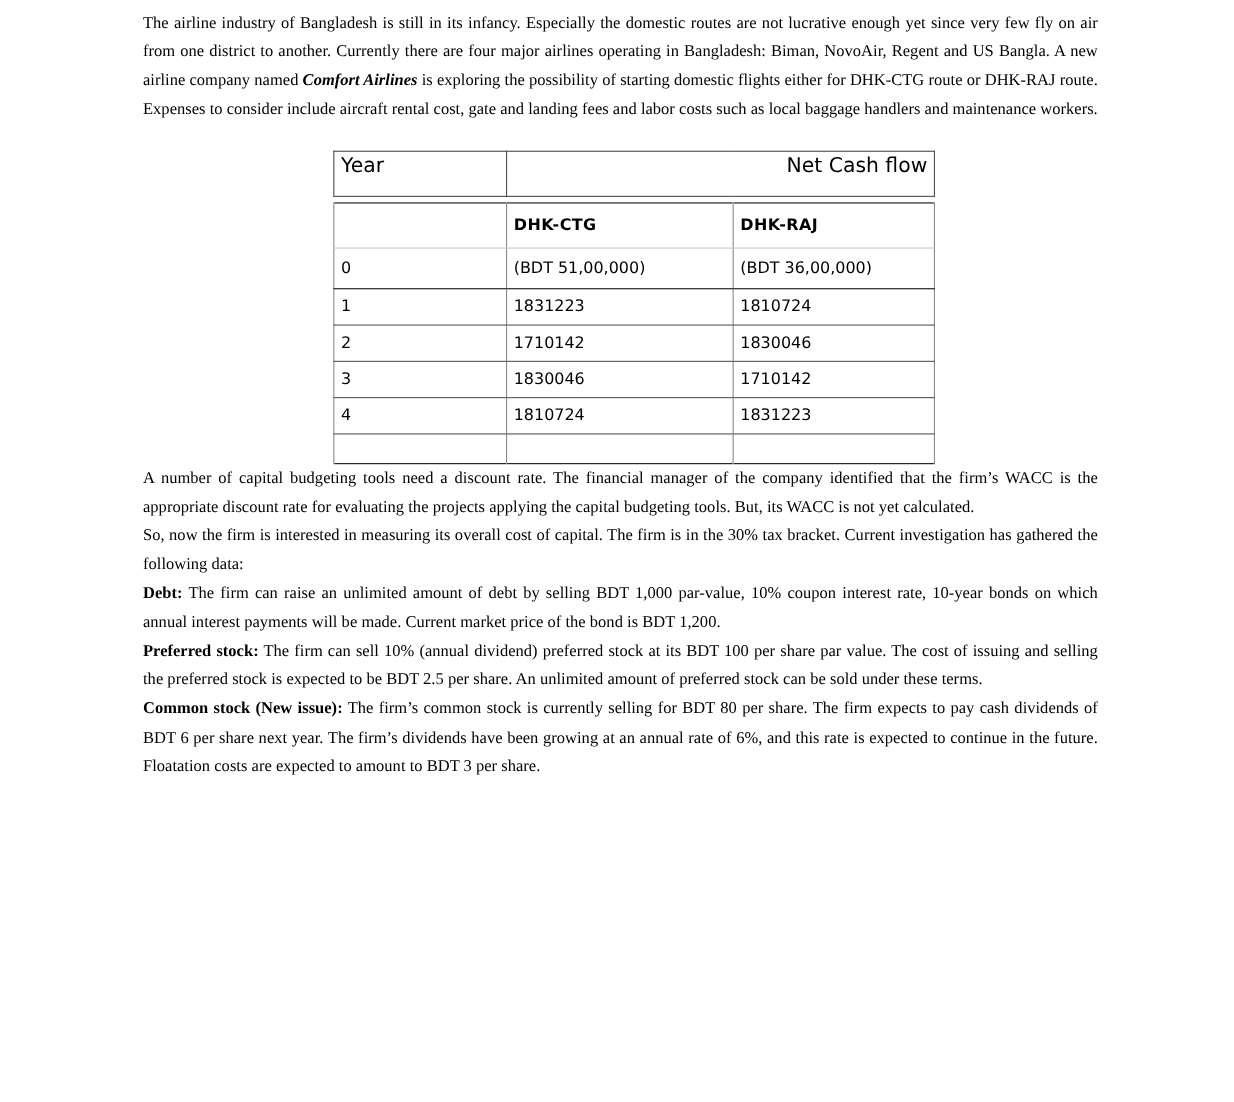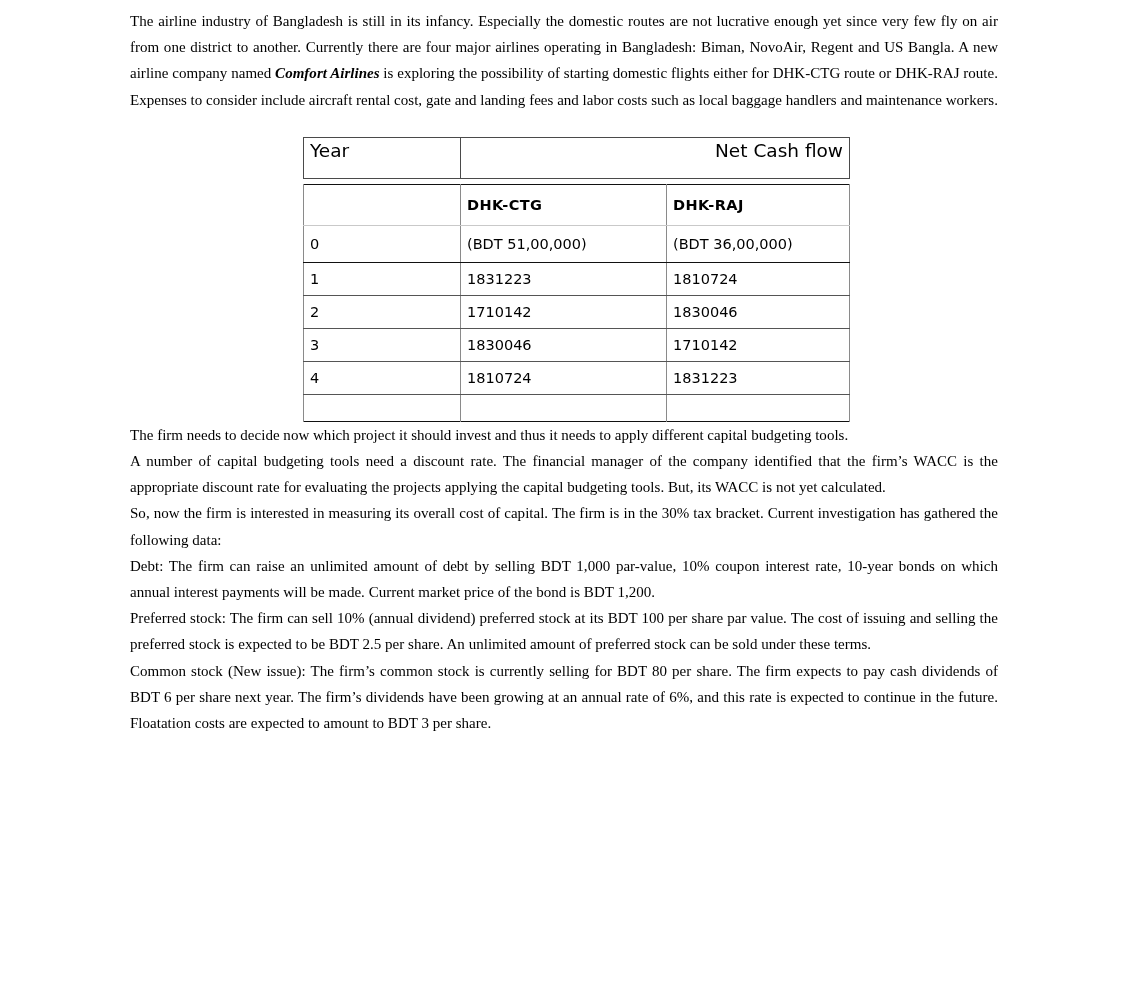--- a/index.html
+++ b/index.html
@@ -30,21 +30,21 @@
     letter-spacing: 0.02px;
   }
   .gap-para {
     margin-top: 26px;
   }
   .bi {
     font-weight: bold;
     font-style: italic;
   }
   .b {
-    font-weight: normal;
+    font-weight: bold;
   }
 
   
   .table-wrap {
     margin-top: 24px;
     margin-left: 173px;
     width: 546px;
   }
   table.cf {
     border-collapse: collapse;
@@ -186,21 +186,20 @@
         <tr class="blank">
           <td class="yr"></td>
           <td class="num"></td>
           <td class="num"></td>
         </tr>
       </tbody>
     </table>
 
   </div>
 
-  <p class="body-text after-table">The firm needs to decide now which project it should invest and thus it needs to apply different capital budgeting tools.</p>
 
   <p class="body-text">A number of capital budgeting tools need a discount rate. The financial manager of the company identified that the firm’s WACC is the appropriate discount rate for evaluating the projects applying the capital budgeting tools. But, its WACC is not yet calculated.</p>
 
   <p class="body-text">So, now the firm is interested in measuring its overall cost of capital. The firm is in the 30% tax bracket. Current investigation has gathered the following data:</p>
 
   <p class="body-text"><span class="b">Debt:</span><span> The firm can raise an unlimited amount of debt by selling BDT 1,000 par-value, 10% coupon interest rate, 10-year bonds on which annual interest payments will be made. Current market price of the bond is BDT 1,200.</span></p>
 
   <p class="body-text"><span class="b">Preferred stock:</span><span> The firm can sell 10% (annual dividend) preferred stock at its BDT 100 per share par value. The cost of issuing and selling the preferred stock is expected to be BDT 2.5 per share. An unlimited amount of preferred stock can be sold under these terms.</span></p>
 
   <p class="body-text"><span class="b">Common stock (New issue):</span><span> The firm’s common stock is currently selling for BDT 80 per share. The firm expects to pay cash dividends of BDT 6 per share next year. The firm’s dividends have been growing at an annual rate of 6%, and this rate is expected to continue in the future. Floatation costs are expected to amount to BDT 3 per share.</span></p>

